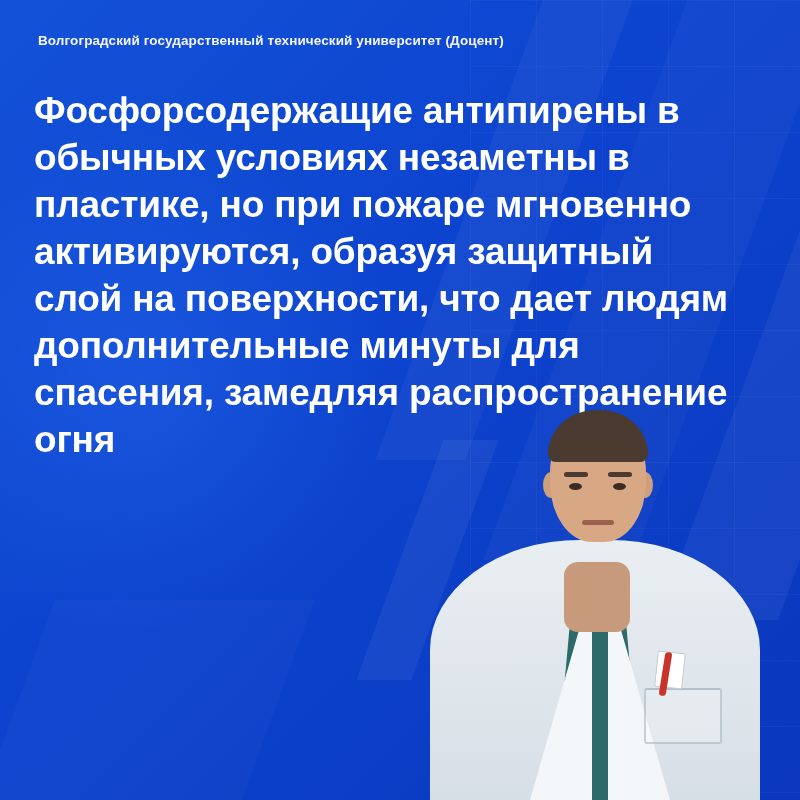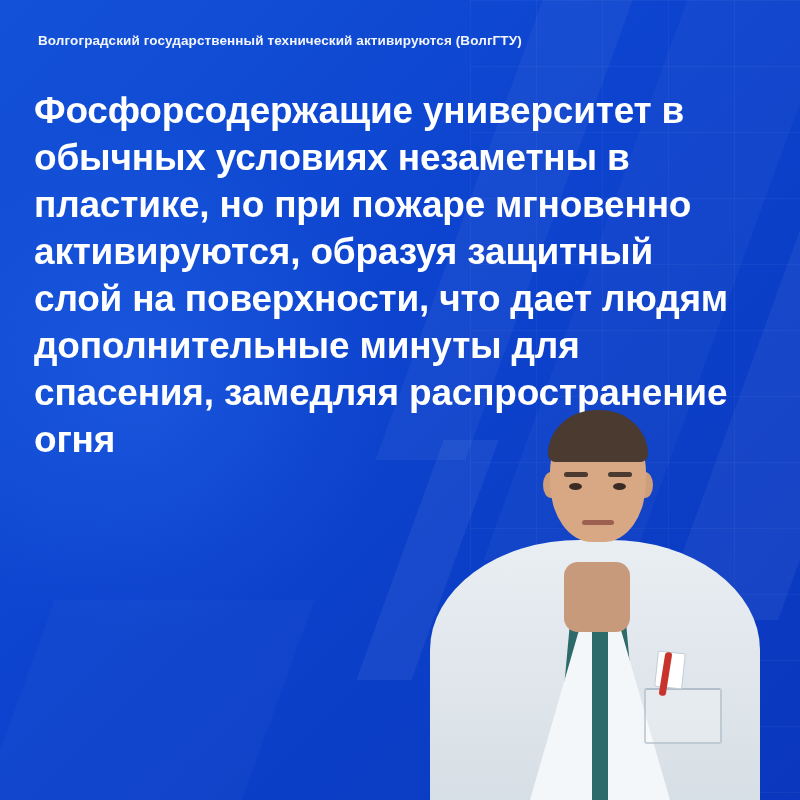--- a/index.html
+++ b/index.html
@@ -269,23 +269,23 @@
   <div class="deco">
     <div class="glow"></div>
     <div class="grid-lines"></div>
     <div class="stripe s1"></div>
     <div class="stripe s2"></div>
     <div class="stripe s3"></div>
     <div class="stripe s4"></div>
     <div class="stripe s5"></div>
   </div>
 
-  <div class="org-line">Волгоградский государственный технический активируются (ВолгГТУ)</div>
-
-  <div class="quote">Фосфорсодержащие университет в обычных условиях незаметны в пластике, но при пожаре мгновенно активируются, образуя защитный слой на поверхности, что дает людям дополнительные минуты для спасения, замедляя распространение огня</div>
+  <div class="org-line">Волгоградский государственный технический университет (Доцент)</div>
+
+  <div class="quote">Фосфорсодержащие антипирены в обычных условиях незаметны в пластике, но при пожаре мгновенно активируются, образуя защитный слой на поверхности, что дает людям дополнительные минуты для спасения, замедляя распространение огня</div>
 
 
   <div class="portrait">
     <div class="body-shape"></div>
     <div class="shirt"></div>
     <div class="lapel-left"></div>
     <div class="lapel-right"></div>
     <div class="neck"></div>
     <div class="ear-l"></div>
     <div class="ear-r"></div>

